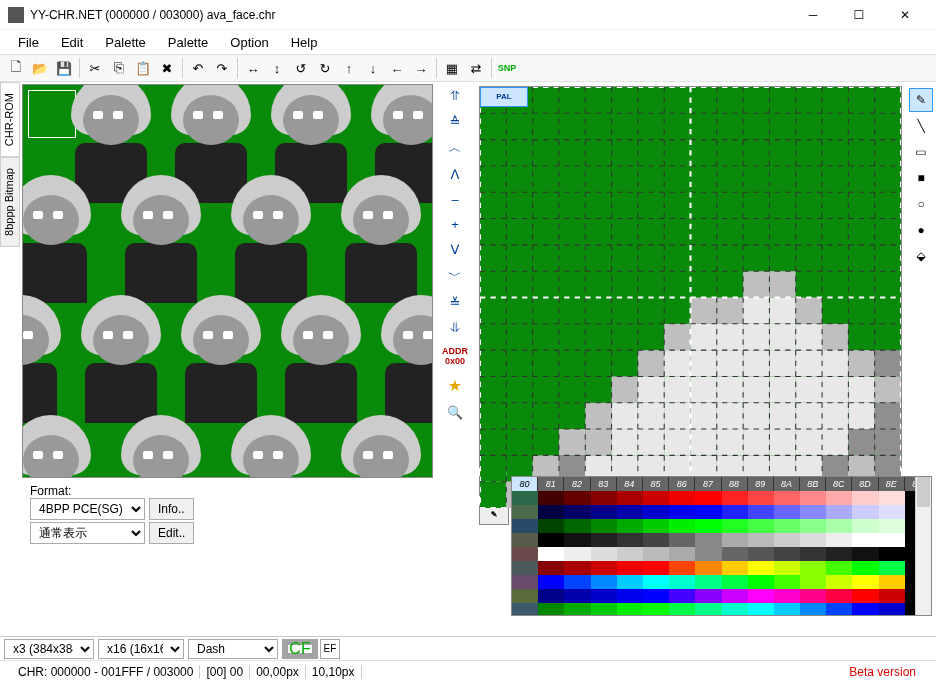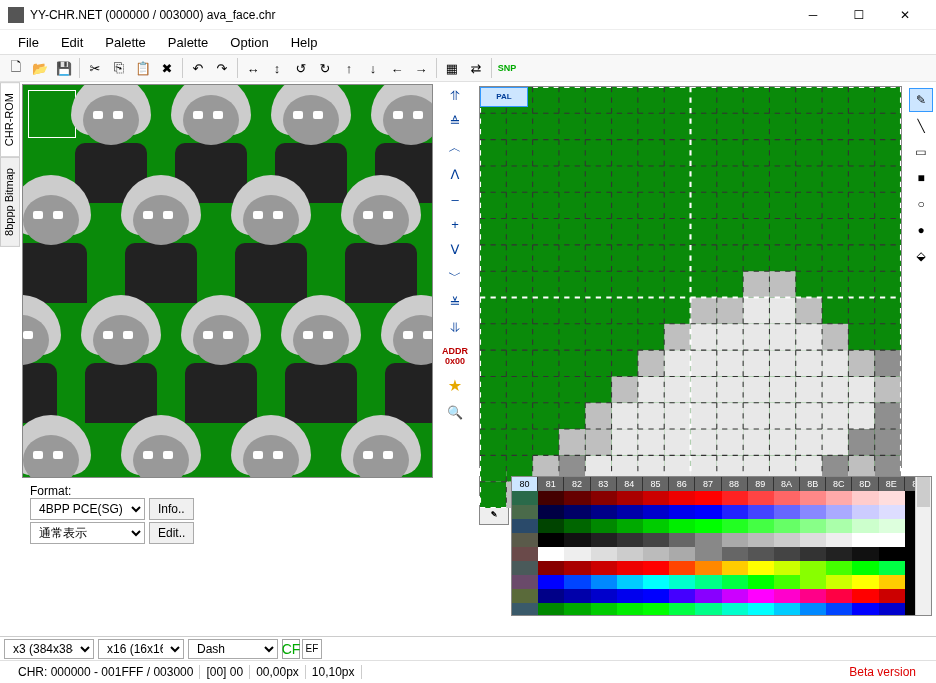--- a/index.html
+++ b/index.html
@@ -42,21 +42,21 @@
 .editview{height:390px;display:flex;}
 .grid{flex:1;margin:4px;position:relative;border:1px solid #888;background:#0a8a0a;}
 .gridsvg{position:absolute;inset:0;}
 .tools{width:30px;padding-top:4px;}
 .tool{width:24px;height:24px;margin:2px auto;display:flex;align-items:center;justify-content:center;cursor:pointer;}
 .tool.active{background:#cde6ff;border:1px solid #3399ff;}
 .palarea{display:flex;margin:4px;}
 .palbtns{width:30px;display:flex;flex-direction:column;gap:9px;}
 .palbtn{height:20px;border:1px solid #888;font-size:8px;font-weight:bold;text-align:center;line-height:18px;cursor:pointer;background:#eee;}
 .palbtn.sel{background:#cde6ff;border-color:#3399ff;color:#003d99;}
-.palview{flex:1;border:1px solid #888;background:#000;position:relative;margin-left:2px;height:140px;overflow:hidden;}
+.palview{flex:1;border:1px solid #888;background:#000;position:relative;margin-left:2px;height:140px;overflow:hidden;font-style:italic;}
 .palhdr{display:flex;height:14px;}
 .palhdr div{flex:1;color:#fff;font-size:9px;text-align:center;background:#666;border-right:1px solid #333;line-height:14px;}
 .palhdr div:first-child{background:#cde6ff;color:#000;}
 .palrow{display:flex;height:14px;}
 .palrow div{flex:1;}
 .scrollv{position:absolute;right:0;top:0;bottom:0;width:16px;background:#f0f0f0;border-left:1px solid #ccc;}
 .scrollthumb{position:absolute;top:0;left:1px;right:1px;height:30px;background:#ccc;}
 .bottombar{position:absolute;bottom:0;left:0;right:0;border-top:1px solid #ccc;}
 .bottomrow{height:24px;display:flex;align-items:center;padding:0 4px;border-bottom:1px solid #e0e0e0;}
 .bsel{height:20px;border:1px solid #aaa;padding:0 4px;background:#fff;margin-right:4px;}
@@ -769,21 +769,21 @@
    </div>
   </div>
  </div>
 </div>
 
 <div class="bottombar">
  <div class="bottomrow">
   <select class="bsel" style="width:90px"><option>x3 (384x384)</option></select>
   <select class="bsel" style="width:86px"><option>x16 (16x16)</option></select>
   <select class="bsel" style="width:90px"><option>Dash</option></select>
-  <div class="toolbtn" style="border:1px solid #a3a3a3;width:18px;height:20px;font-size:14px;color:#0a0">CF</div>
+  <div class="toolbtn" style="border:6px solid #a3a3a3;width:36px;height:20px;font-size:16px;color:#0a0">CF</div>
   <div class="toolbtn" style="border:1px solid #aaa;width:20px;height:20px;font-size:10px;margin-left:2px">EF</div>
  </div>
  <div class="statusbar">
   <span class="status-seg">CHR: 000000 - 001FFF / 003000</span>
   <span class="status-seg">[00] 00</span>
   <span class="status-seg">00,00px</span>
   <span class="status-seg">10,10px</span>
   <span class="beta">Beta version</span>
  </div>
 </div>

